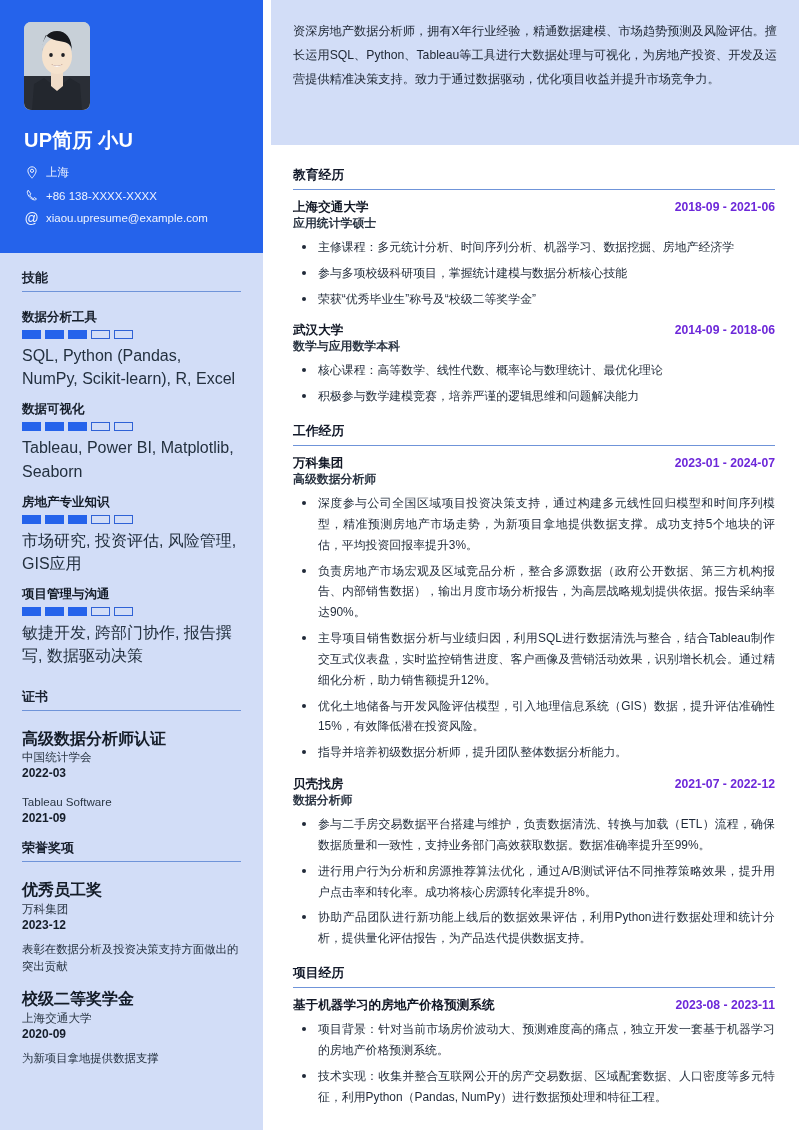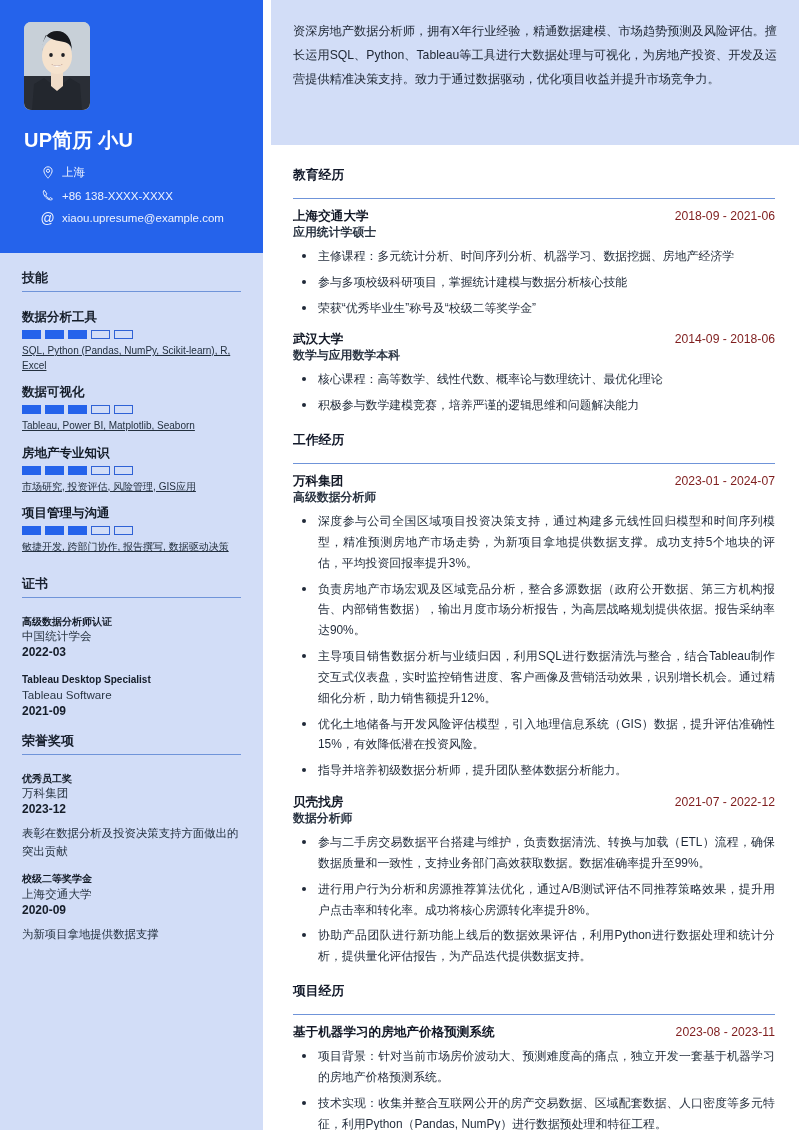--- a/index.html
+++ b/index.html
@@ -39,21 +39,21 @@
     position: relative;
   }
   .avatar svg { display:block; width:100%; height:100%; }
   .name {
     color: #ffffff;
     font-size: 20px;
     font-weight: bold;
     margin-top: 17px;
     letter-spacing: .2px;
   }
-  .contact-list { margin-top: 11px; margin-left: 16px; }
+  .contact-list { margin-top: 11px; }
   .contact-row {
     display: flex;
     align-items: center;
     color: #eef3ff;
     font-size: 11.5px;
     margin-bottom: 8.5px;
   }
   .contact-row .ci {
     width: 15px; height: 14px;
     margin-right: 7px;
@@ -87,30 +87,29 @@
   }
   .bars { display: flex; gap: 4px; margin-bottom: 5px; }
   .bars i {
     display: block;
     width: 19px; height: 9px;
     border: 1px solid #2f62d6;
     background: transparent;
   }
   .bars i.on { background: #2563eb; border-color: #2563eb; }
   .skill-desc {
-    font-size: 10px;
+    font-size: 16px;
     color: #23303f;
     line-height: 1.45;
-    text-decoration: underline;
   }
 
   .sb-gap { height: 9px; }
 
   .item-title {
-    font-size: 10px;
+    font-size: 16px;
     font-weight: bold;
     color: #141c28;
     line-height: 1.35;
   }
   .item-sub {
     font-size: 11.6px;
     color: #2a3644;
     line-height: 1.4;
   }
   .item-date {
@@ -148,31 +147,31 @@
   }
   .main-body { padding: 22px 24px 0 22px; }
 
   .sec {
     margin-bottom: 16px;
   }
   .sec-title {
     font-size: 12.8px;
     font-weight: bold;
     color: #12192a;
-    padding-bottom: 14px;
+    padding-bottom: 5px;
     border-bottom: 1.4px solid #6f94d9;
     margin-bottom: 9px;
   }
   .row {
     display: flex;
     justify-content: space-between;
     align-items: baseline;
   }
   .row .l { font-size: 12.6px; font-weight: bold; color: #121826; }
-  .row .r { font-size: 12.2px; font-weight: normal; color: #7f1d1d; white-space: nowrap; }
+  .row .r { font-size: 12.2px; font-weight: bold; color: #6d28d9; white-space: nowrap; }
   .row2 { display:flex; justify-content: flex-start; align-items: baseline; font-weight: bold; }
   .row2 .l { font-size: 11.9px; color: #2b3543; }
   .row2 .r { font-size: 11.9px; color: #2b3543; white-space: nowrap; }
 
   ul.bullets { list-style: none; margin: 5px 0 0 0; }
   ul.bullets li {
     position: relative;
     padding-left: 25px;
     font-size: 11.9px;
     line-height: 1.75;
@@ -294,21 +293,20 @@
 
       <div class="sb-gap"></div>
       <div class="sb-sec-title">证书</div>
 
       <div class="entry">
         <div class="item-title">高级数据分析师认证</div>
         <div class="item-sub">中国统计学会</div>
         <div class="item-date">2022-03</div>
       </div>
       <div class="entry">
-        <div class="item-title">Tableau Desktop Specialist</div>
         <div class="item-sub">Tableau Software</div>
         <div class="item-date">2021-09</div>
       </div>
 
       <div class="sb-sec-title">荣誉奖项</div>
 
       <div class="entry">
         <div class="item-title">优秀员工奖</div>
         <div class="item-sub">万科集团</div>
         <div class="item-date">2023-12</div>

